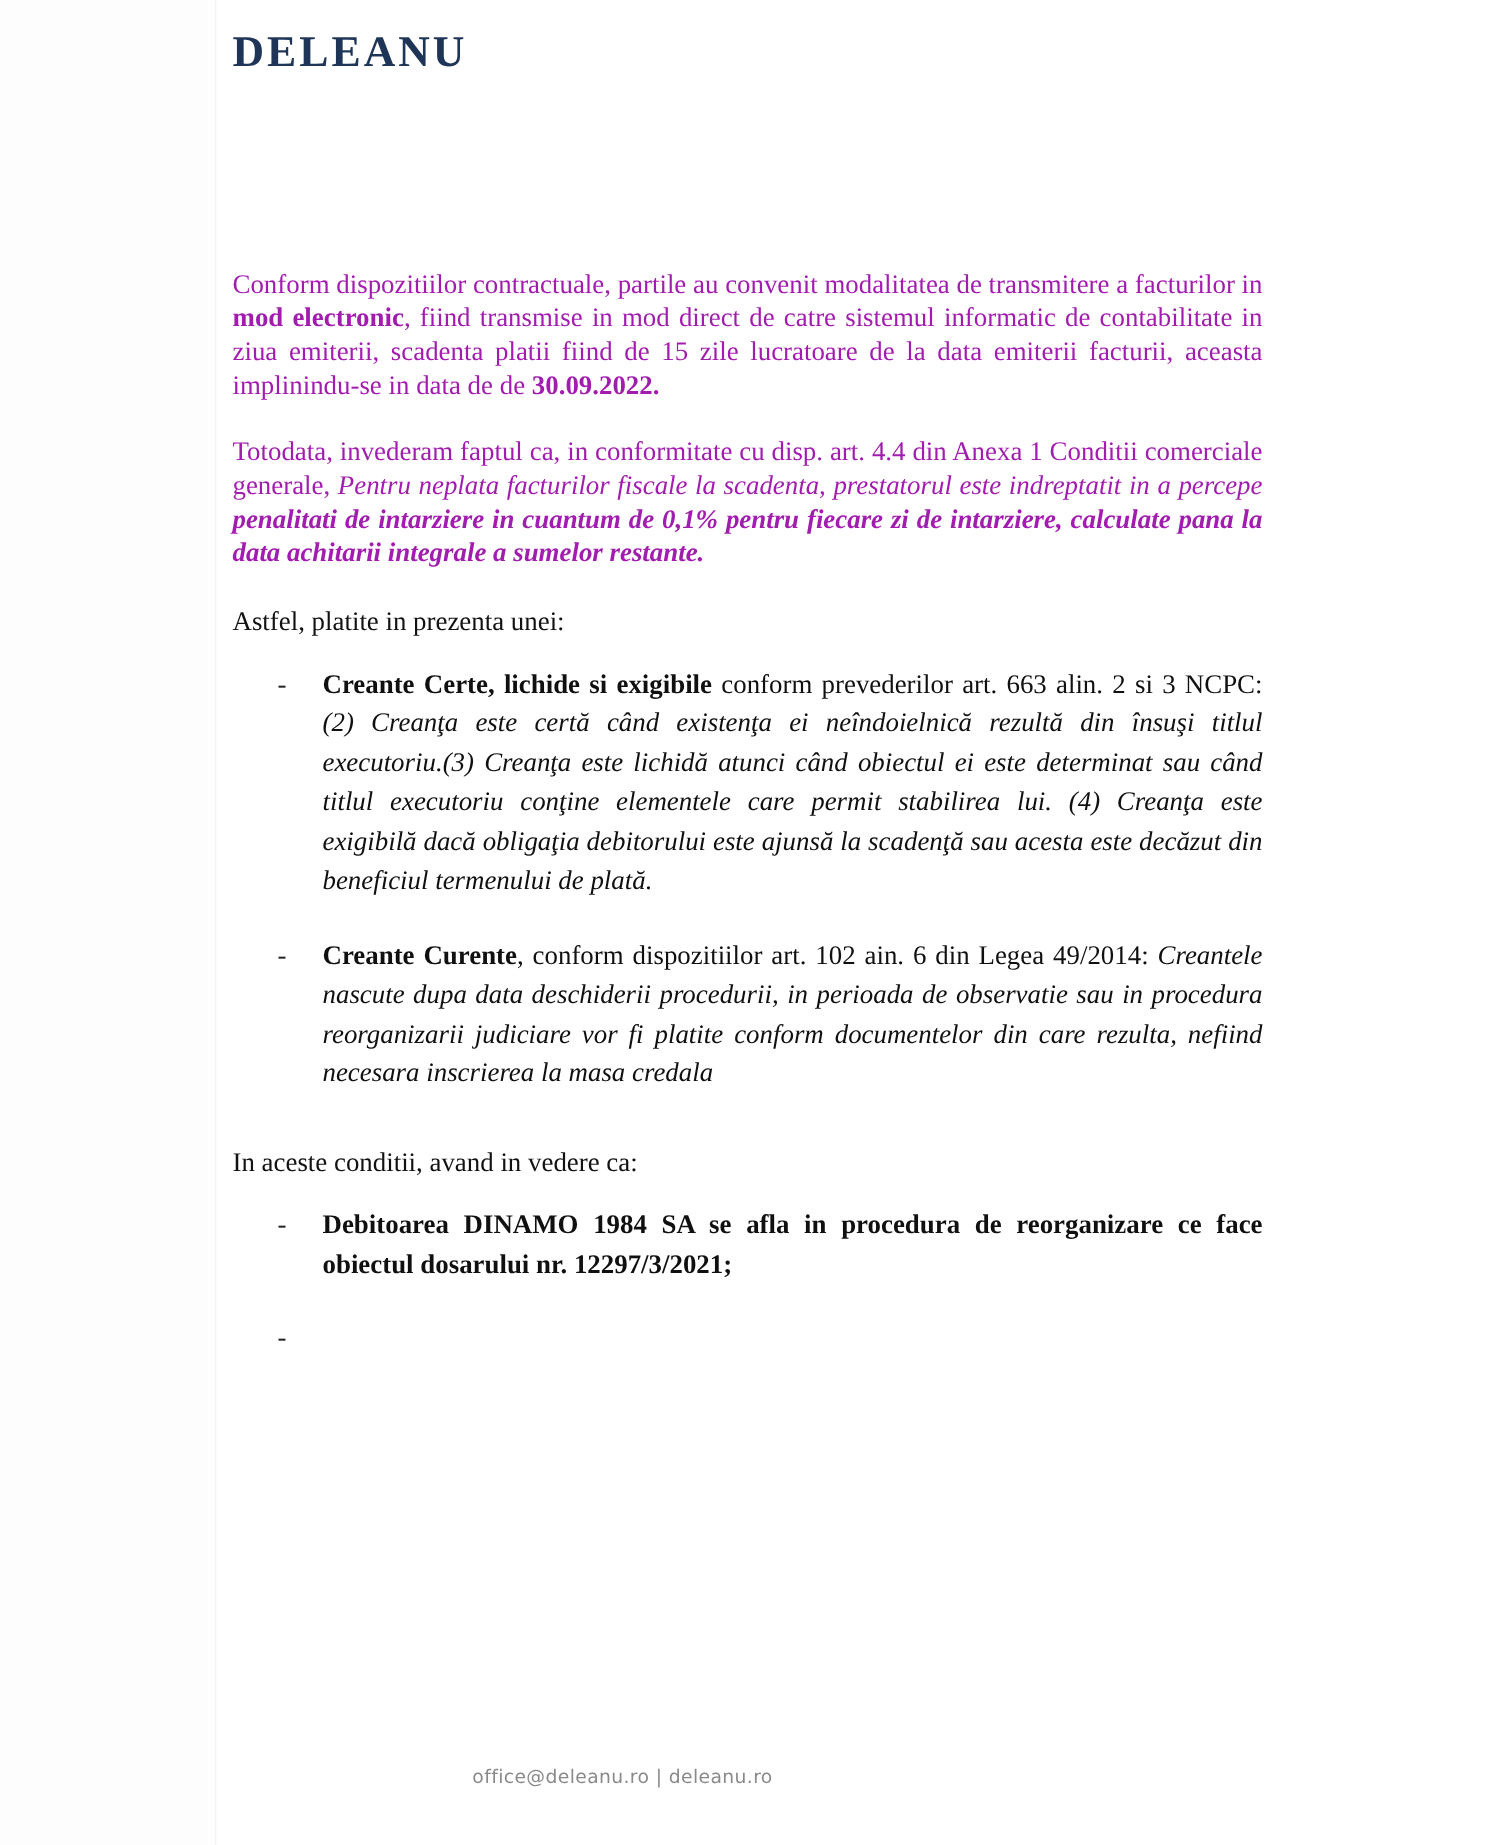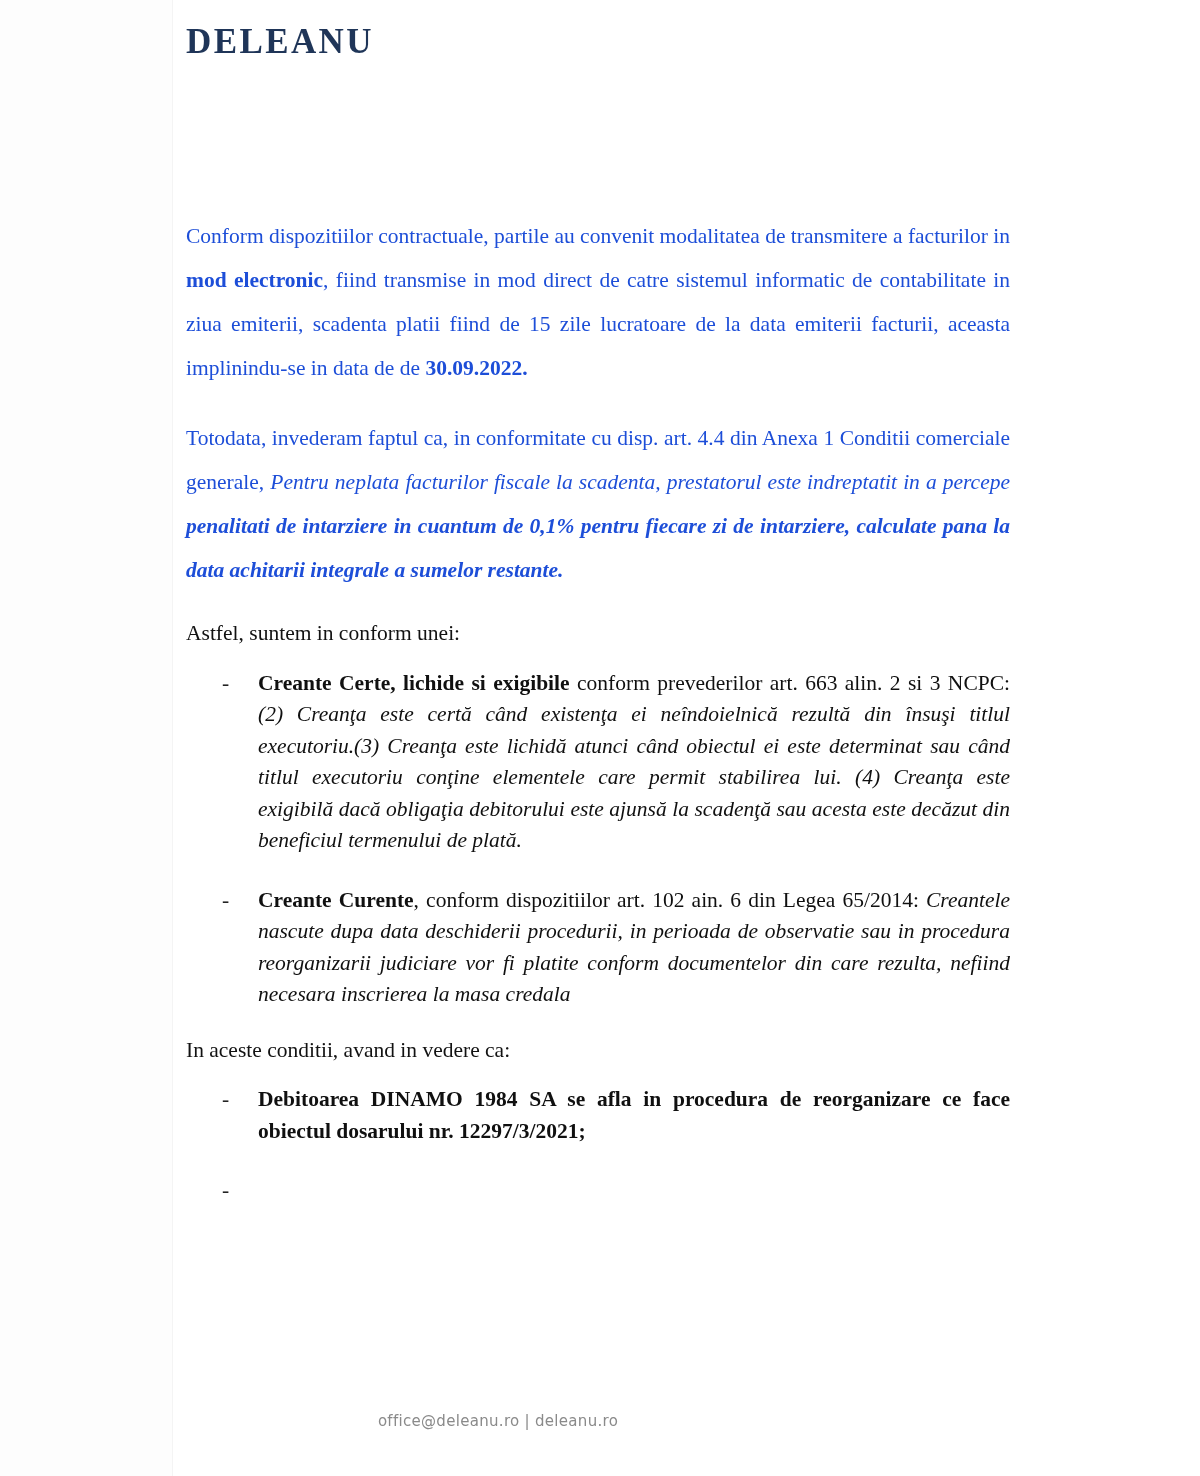--- a/index.html
+++ b/index.html
@@ -55,24 +55,24 @@
   .content {
     position: absolute;
     left: 186px;
     top: 214px;
     width: 824px;
   }
 
   p.para {
     margin: 0 0 26px 0;
     font-size: 21.5px;
-    line-height: 44px;
+    line-height: 27px;
     text-align: justify;
     text-justify: inter-word;
-    color: #1d4ed8;
+    color: #a21caf;
   }
   p.lead-in {
     margin: 0 0 18px 0;
     font-size: 21.5px;
     line-height: 31.5px;
     text-align: left;
     color: #121212;
   }
 
   b, .b { font-weight: 700; }
@@ -130,34 +130,34 @@
     <div class="logo">DELEANU</div>
   </div>
 
   <div class="content">
 
     <p class="para"><span>Conform dispozitiilor contractuale, partile au convenit modalitatea de transmitere a facturilor in </span><span class="b">mod electronic</span><span>, fiind transmise in mod direct de catre sistemul informatic de contabilitate in ziua emiterii, scadenta platii fiind de 15 zile lucratoare de la data emiterii facturii, aceasta implinindu-se in data de de </span><span class="b">30.09.2022.</span></p>
 
     <p class="para"><span>Totodata, invederam faptul ca, in conformitate cu disp. art. 4.4 din Anexa 1 Conditii comerciale generale, </span><span class="i">Pentru neplata facturilor fiscale la scadenta, prestatorul este indreptatit in a percepe </span><span class="bi">penalitati de intarziere in cuantum de 0,1% pentru fiecare zi de intarziere, calculate pana la data achitarii integrale a sumelor restante.</span></p>
 
 
-    <p class="lead-in">Astfel, suntem in conform unei:</p>
+    <p class="lead-in">Astfel, platite in prezenta unei:</p>
 
     <ul class="bullets group-gap-top">
       <li>
         <span class="dash">-</span>
         <span><span class="b">Creante Certe, lichide si exigibile</span><span> conform prevederilor art. 663 alin. 2 si 3 NCPC: </span><span class="i">(2) Creanţa este certă când existenţa ei neîndoielnică rezultă din însuşi titlul executoriu.(3) Creanţa este lichidă atunci când obiectul ei este determinat sau când titlul executoriu conţine elementele care permit stabilirea lui. (4) Creanţa este exigibilă dacă obligaţia debitorului este ajunsă la scadenţă sau acesta este decăzut din beneficiul termenului de plată.</span></span>
       </li>
       <li>
         <span class="dash">-</span>
-        <span><span class="b">Creante Curente</span><span>, conform dispozitiilor art. 102 ain. 6 din Legea 65/2014: </span><span class="i">Creantele nascute dupa data deschiderii procedurii, in perioada de observatie sau in procedura reorganizarii judiciare vor fi platite conform documentelor din care rezulta, nefiind necesara inscrierea la masa credala</span></span>
+        <span><span class="b">Creante Curente</span><span>, conform dispozitiilor art. 102 ain. 6 din Legea 49/2014: </span><span class="i">Creantele nascute dupa data deschiderii procedurii, in perioada de observatie sau in procedura reorganizarii judiciare vor fi platite conform documentelor din care rezulta, nefiind necesara inscrierea la masa credala</span></span>
       </li>
     </ul>
 
-    <p class="lead-in" style="margin-top:24px;">In aceste conditii, avand in vedere ca:</p>
+    <p class="lead-in" style="margin-top:40px;">In aceste conditii, avand in vedere ca:</p>
 
     <ul class="bullets">
       <li>
         <span class="dash">-</span>
         <span><span class="b">Debitoarea DINAMO 1984 SA se afla in procedura de reorganizare ce face obiectul dosarului nr. 12297/3/2021;</span></span>
       </li>
       <li>
         <span class="dash">-</span>
       </li>
     </ul>

